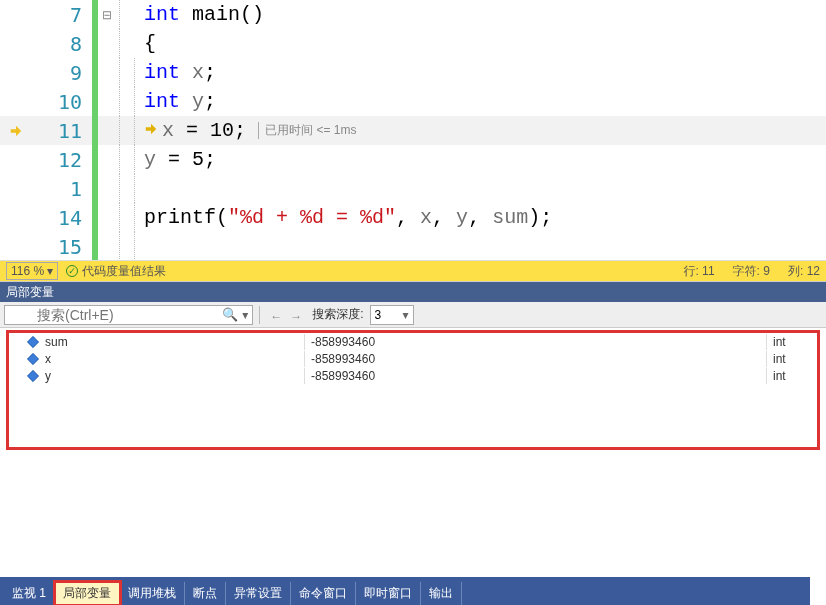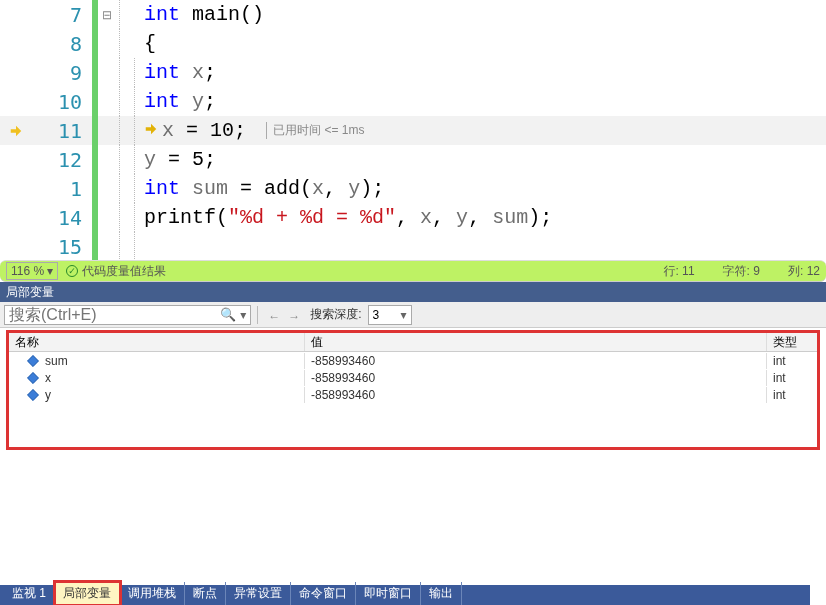--- a/index.html
+++ b/index.html
@@ -17,55 +17,55 @@
 .fold { width: 14px; display: flex; align-items: center; justify-content: center; color: #888; }
 .guide { width: 30px; display: flex; align-self: stretch; }
 .gl { border-left: 1px dotted #bbb; height: 100%; margin-left: 5px; }
 .gl + .gl { margin-left: 14px; }
 .code { font-family: Liberation Mono, monospace; font-size: 20px; white-space: pre; }
 .kw { color: #0000ff; }
 .fn { color: #000; }
 .id { color: #6f6f6f; }
 .str { color: #c8171f; }
 .num { color: #000; }
-.tip { font-size: 12px; color: #888; margin-left: 20px; display: inline-flex; align-items: center; border-left: 1px solid #aaa; padding-left: 6px; }
-
-
-.status-row { height: 22px; background: #bef264; border-top: 1px solid #ddd; border-bottom: 1px solid #ccc; display: flex; align-items: center; font-size: 12px; color: #555; padding: 0 6px; border-radius: 6px; }
+.tip { font-size: 12px; color: #888; margin-left: 12px; display: inline-flex; align-items: center; border-left: 1px solid #aaa; padding-left: 6px; }
+
+
+.status-row { height: 22px; background: #fde047; border-top: 1px solid #ddd; border-bottom: 1px solid #ccc; display: flex; align-items: center; font-size: 12px; color: #555; padding: 0 6px; }
 .zoom { width: 52px; border: 1px solid #aaa; padding: 1px 4px; margin-right: 8px; display: flex; align-items: center; justify-content: space-between; }
 .check-ic { width: 12px; height: 12px; border-radius: 50%; border: 1.5px solid #2a8a2a; display: inline-flex; align-items: center; justify-content: center; color: #2a8a2a; font-size: 9px; margin-right: 4px; }
 .spacer { flex: 1; }
-.pos { margin-left: 28px; }
+.pos { margin-left: 18px; }
 
 
 .panel-hdr { background: #445e8d; color: #fff; height: 20px; padding: 2px 6px; font-size: 12px; }
 
 
 .search-bar { height: 26px; border-bottom: 1px solid #ccc; display: flex; align-items: center; padding: 0 4px; background: #eee; }
 .search-box { flex: 0 0 238px; height: 20px; border: 1px solid #aaa; background: #fff; display: flex; align-items: center; padding: 0 4px; font-size: 12px; }
-.search-box input { border: none; outline: none; flex: 1; font-size: 16px; }
+.search-box input { border: none; outline: none; flex: 1; font-size: 14px; margin-left: 28px; }
 .magnify { font-size: 13px; color: #333; margin-left: 4px; }
 .sep { width: 1px; height: 18px; background: #bbb; margin: 0 6px; }
 .nav-btn { width: 20px; height: 20px; display: inline-flex; align-items: center; justify-content: center; color: #888; border: 1px solid transparent; }
 .depth-lbl { margin: 0 6px; color: #333; }
 .depth-sel { width: 44px; height: 20px; border: 1px solid #aaa; background: #fff; display: flex; align-items: center; padding: 0 4px; }
 
 
 .vars-wrap { border: 3px solid #d33; margin: 2px 6px; height: 120px; }
 .vars-head { display: flex; background: #f3f3f3; border-bottom: 1px solid #ccc; height: 19px; }
 .vh, .vc { padding: 1px 6px; border-right: 1px solid #ddd; font-size: 12px; }
 .col-name { width: 296px; }
 .col-val { flex: 1; }
 .col-type { width: 50px; border-right: none; }
 .vars-row { display: flex; height: 17px; align-items: center; }
 .cube-ic { width: 12px; height: 12px; margin: 0 6px 0 12px; display: inline-block; background: #3b7dd8; transform: rotate(45deg) scale(0.7); border: 1px solid #2a5d9f; }
 .vc { color: #333; }
 
 
-.bottom-tabs { position: absolute; bottom: 0; left: 0; right: 16px; height: 20px; background: #3b5a9a; display: flex; align-items: flex-end; padding-left: 4px; }
+.bottom-tabs { position: absolute; bottom: 0; left: 0; right: 16px; height: 28px; background: #3b5a9a; display: flex; align-items: flex-end; padding-left: 4px; }
 .btab { color: #fff; font-size: 12px; padding: 3px 8px; border-right: 1px solid #6b85b8; cursor: pointer; }
 .btab.active { background: #fff5c2; color: #333; }
 .btab.boxed { outline: 3px solid #d33; outline-offset: -1px; }
 </style>
 </head>
 <body>
 
 <div class="editor" id="editor">
     <div class="code-line">
       <div class="lmargin"></div>
@@ -141,21 +141,20 @@
     </div>
     <div class="code-line">
       <div class="lmargin"></div>
       <div class="gutter">1</div>
       <div class="vbar"></div>
       <div class="fold"></div>
       <div class="guide">
         <div class="gl"></div>
         <div class="gl"></div>
       </div>
-      <span class="code"><span class="kw">int</span><span> </span><span class="id">sum</span><span> = </span><span class="fn">add</span><span>(</span><span class="id">x</span><span>, </span><span class="id">y</span><span>);</span></span>
     </div>
     <div class="code-line">
       <div class="lmargin"></div>
       <div class="gutter">14</div>
       <div class="vbar"></div>
       <div class="fold"></div>
       <div class="guide">
         <div class="gl"></div>
         <div class="gl"></div>
       </div>
@@ -198,25 +197,20 @@
   <span class="nav-btn">←</span>
   <span class="nav-btn">→</span>
   <span class="depth-lbl">搜索深度:</span>
   <div class="depth-sel">
     <span>3</span>
     <span style="margin-left:auto;color:#666;">▾</span>
   </div>
 </div>
 
 <div class="vars-wrap">
-  <div class="vars-head">
-    <div class="vh col-name">名称</div>
-    <div class="vh col-val">值</div>
-    <div class="vh col-type">类型</div>
-  </div>
   <div id="vars-body">
       <div class="vars-row">
         <div class="vc col-name" style="display: flex; align-items: center;">
           <span class="cube-ic"></span>
           <span>sum</span>
         </div>
         <div class="vc col-val">-858993460</div>
         <div class="vc col-type">int</div>
       </div>
       <div class="vars-row">

